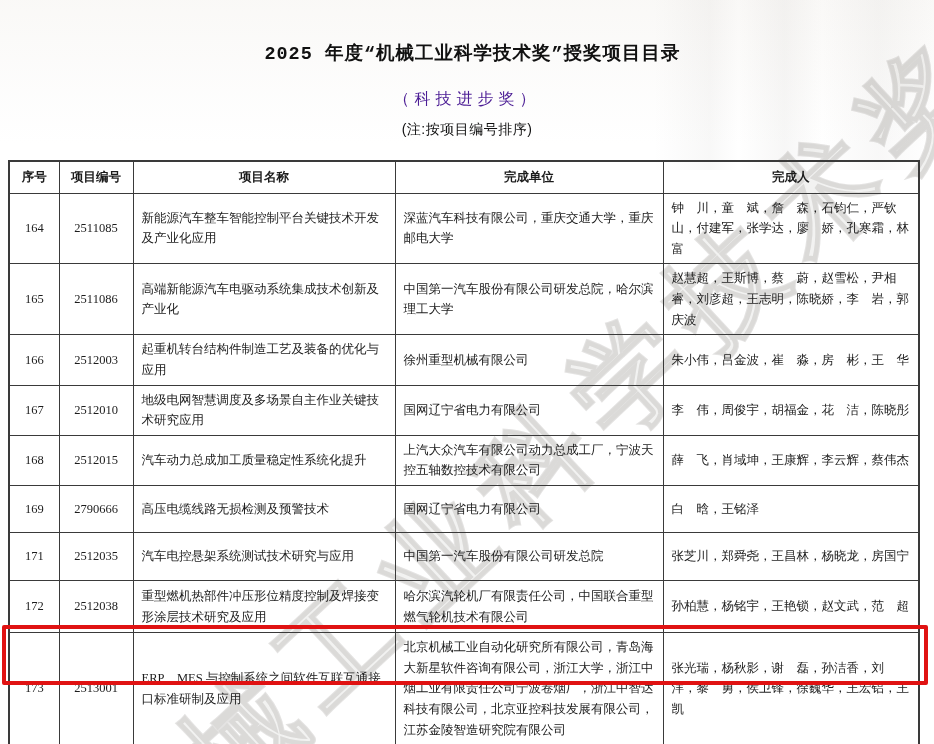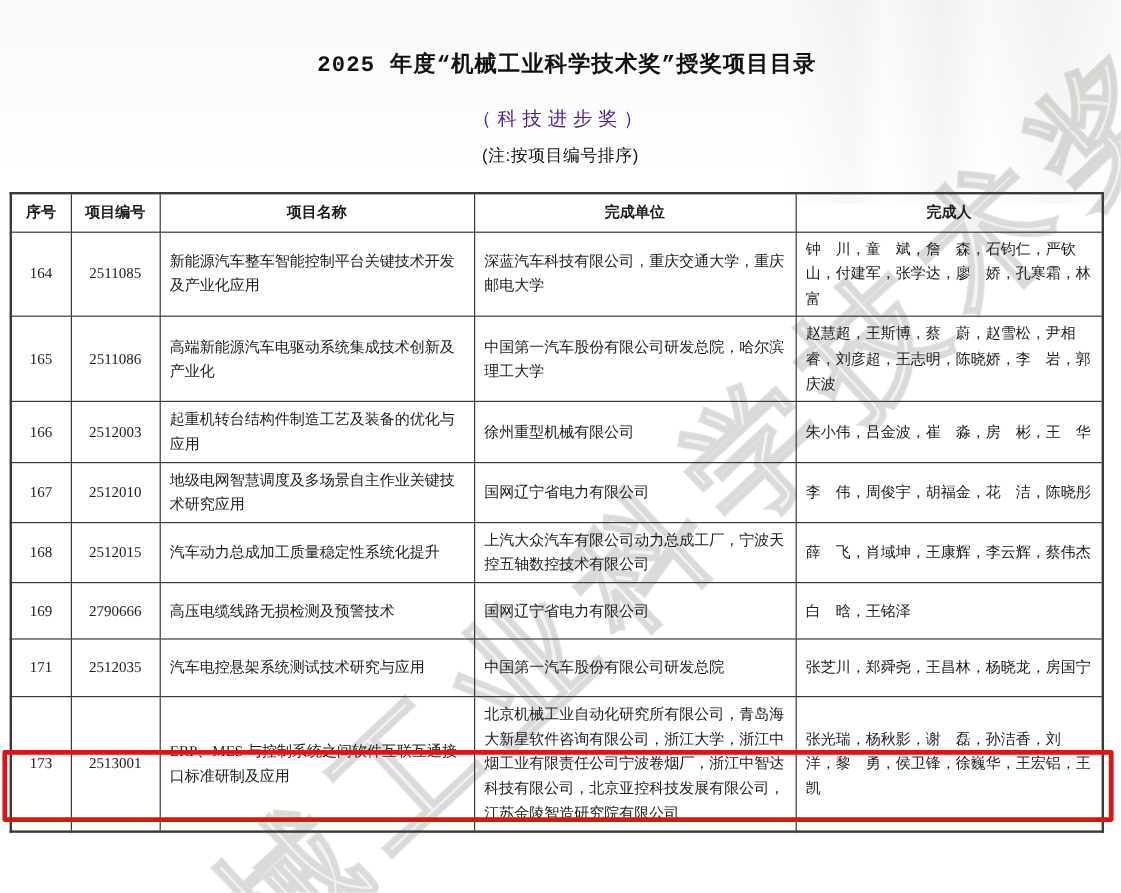--- a/index.html
+++ b/index.html
@@ -126,20 +126,27 @@
       <td class="c-unit">国网辽宁省电力有限公司</td>
       <td class="c-people">白　晗，王铭泽</td>
     </tr>
     <tr style="height:48px">
       <td class="c-index">171</td>
       <td class="c-code">2512035</td>
       <td class="c-name">汽车电控悬架系统测试技术研究与应用</td>
       <td class="c-unit">中国第一汽车股份有限公司研发总院</td>
       <td class="c-people">张芝川，郑舜尧，王昌林，杨晓龙，房国宁</td>
     </tr>
+    <tr class="highlight" style="height:52px">
+      <td class="c-index">172</td>
+      <td class="c-code">2512038</td>
+      <td class="c-name">重型燃机热部件冲压形位精度控制及焊接变形涂层技术研究及应用</td>
+      <td class="c-unit">哈尔滨汽轮机厂有限责任公司，中国联合重型燃气轮机技术有限公司</td>
+      <td class="c-people">孙柏慧，杨铭宇，王艳锁，赵文武，范　超</td>
+    </tr>
     <tr style="height:98px">
       <td class="c-index">173</td>
       <td class="c-code">2513001</td>
       <td class="c-name">ERP、MES 与控制系统之间软件互联互通接口标准研制及应用</td>
       <td class="c-unit">北京机械工业自动化研究所有限公司，青岛海大新星软件咨询有限公司，浙江大学，浙江中烟工业有限责任公司宁波卷烟厂，浙江中智达科技有限公司，北京亚控科技发展有限公司，江苏金陵智造研究院有限公司</td>
       <td class="c-people">张光瑞，杨秋影，谢　磊，孙洁香，刘　洋，黎　勇，侯卫锋，徐巍华，王宏铝，王　凯</td>
     </tr>
   </tbody>
     </table>
 

